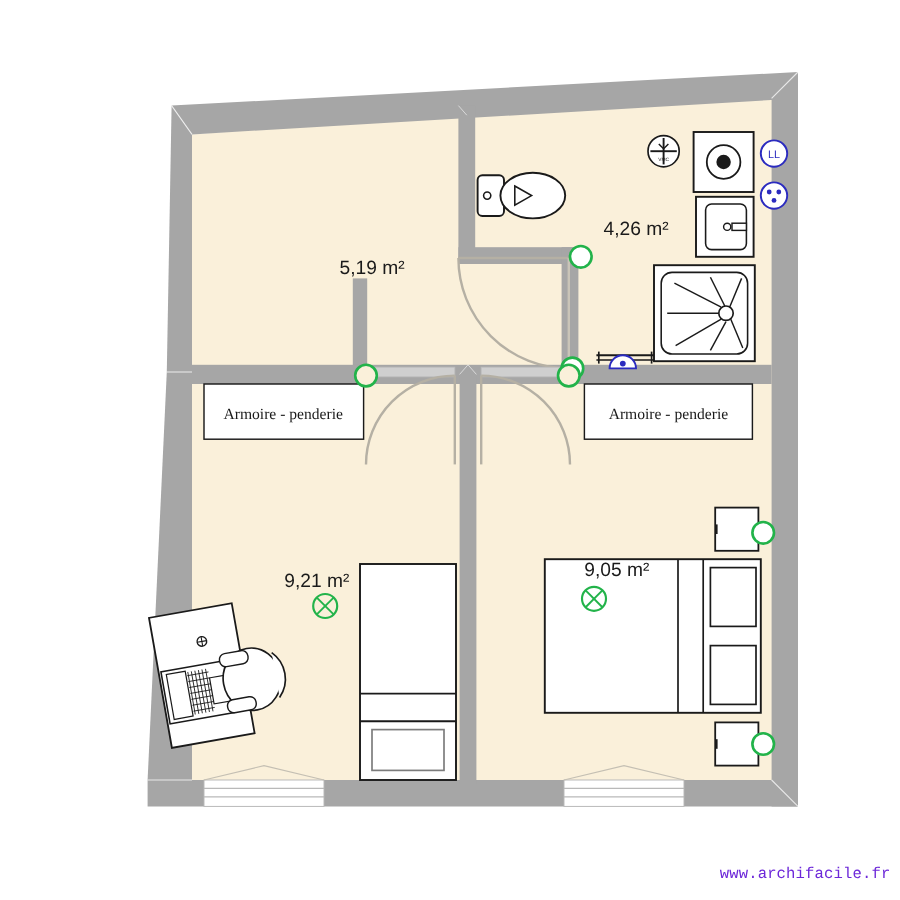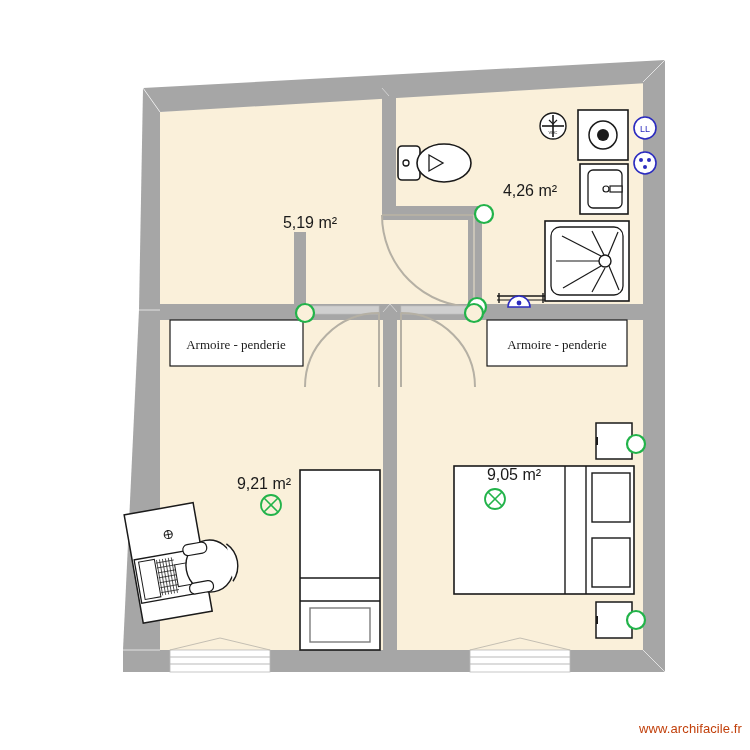--- a/index.html
+++ b/index.html
@@ -2,22 +2,22 @@
 <html><head>
 <meta charset="utf-8">
 <title>Plan</title>
 <style>
   html,body{margin:0;padding:0;background:#ffffff;}
   body{width:750px;height:750px;overflow:hidden;
        font-family:"Liberation Sans", sans-serif;}
   #stage{position:relative;width:750px;height:750px;background:#ffffff;}
   #plan{position:absolute;left:0;top:0;width:750px;height:750px;}
   .watermark{position:absolute;right:8px;bottom:14px;
-             font-family:Liberation Sans, sans-serif;
-             font-size:13px;color:#c2410c;letter-spacing:.1px;}
+             font-family:Liberation Mono, monospace;
+             font-size:13px;color:#6d28d9;letter-spacing:.1px;}
   text{font-family:"Liberation Sans", sans-serif;}
   text.serif{font-family:"Liberation Serif", serif;}
 </style>
 </head>
 <body>
 
 <div id="stage">
 
   <svg id="plan" viewBox="0 0 750 750">
 

